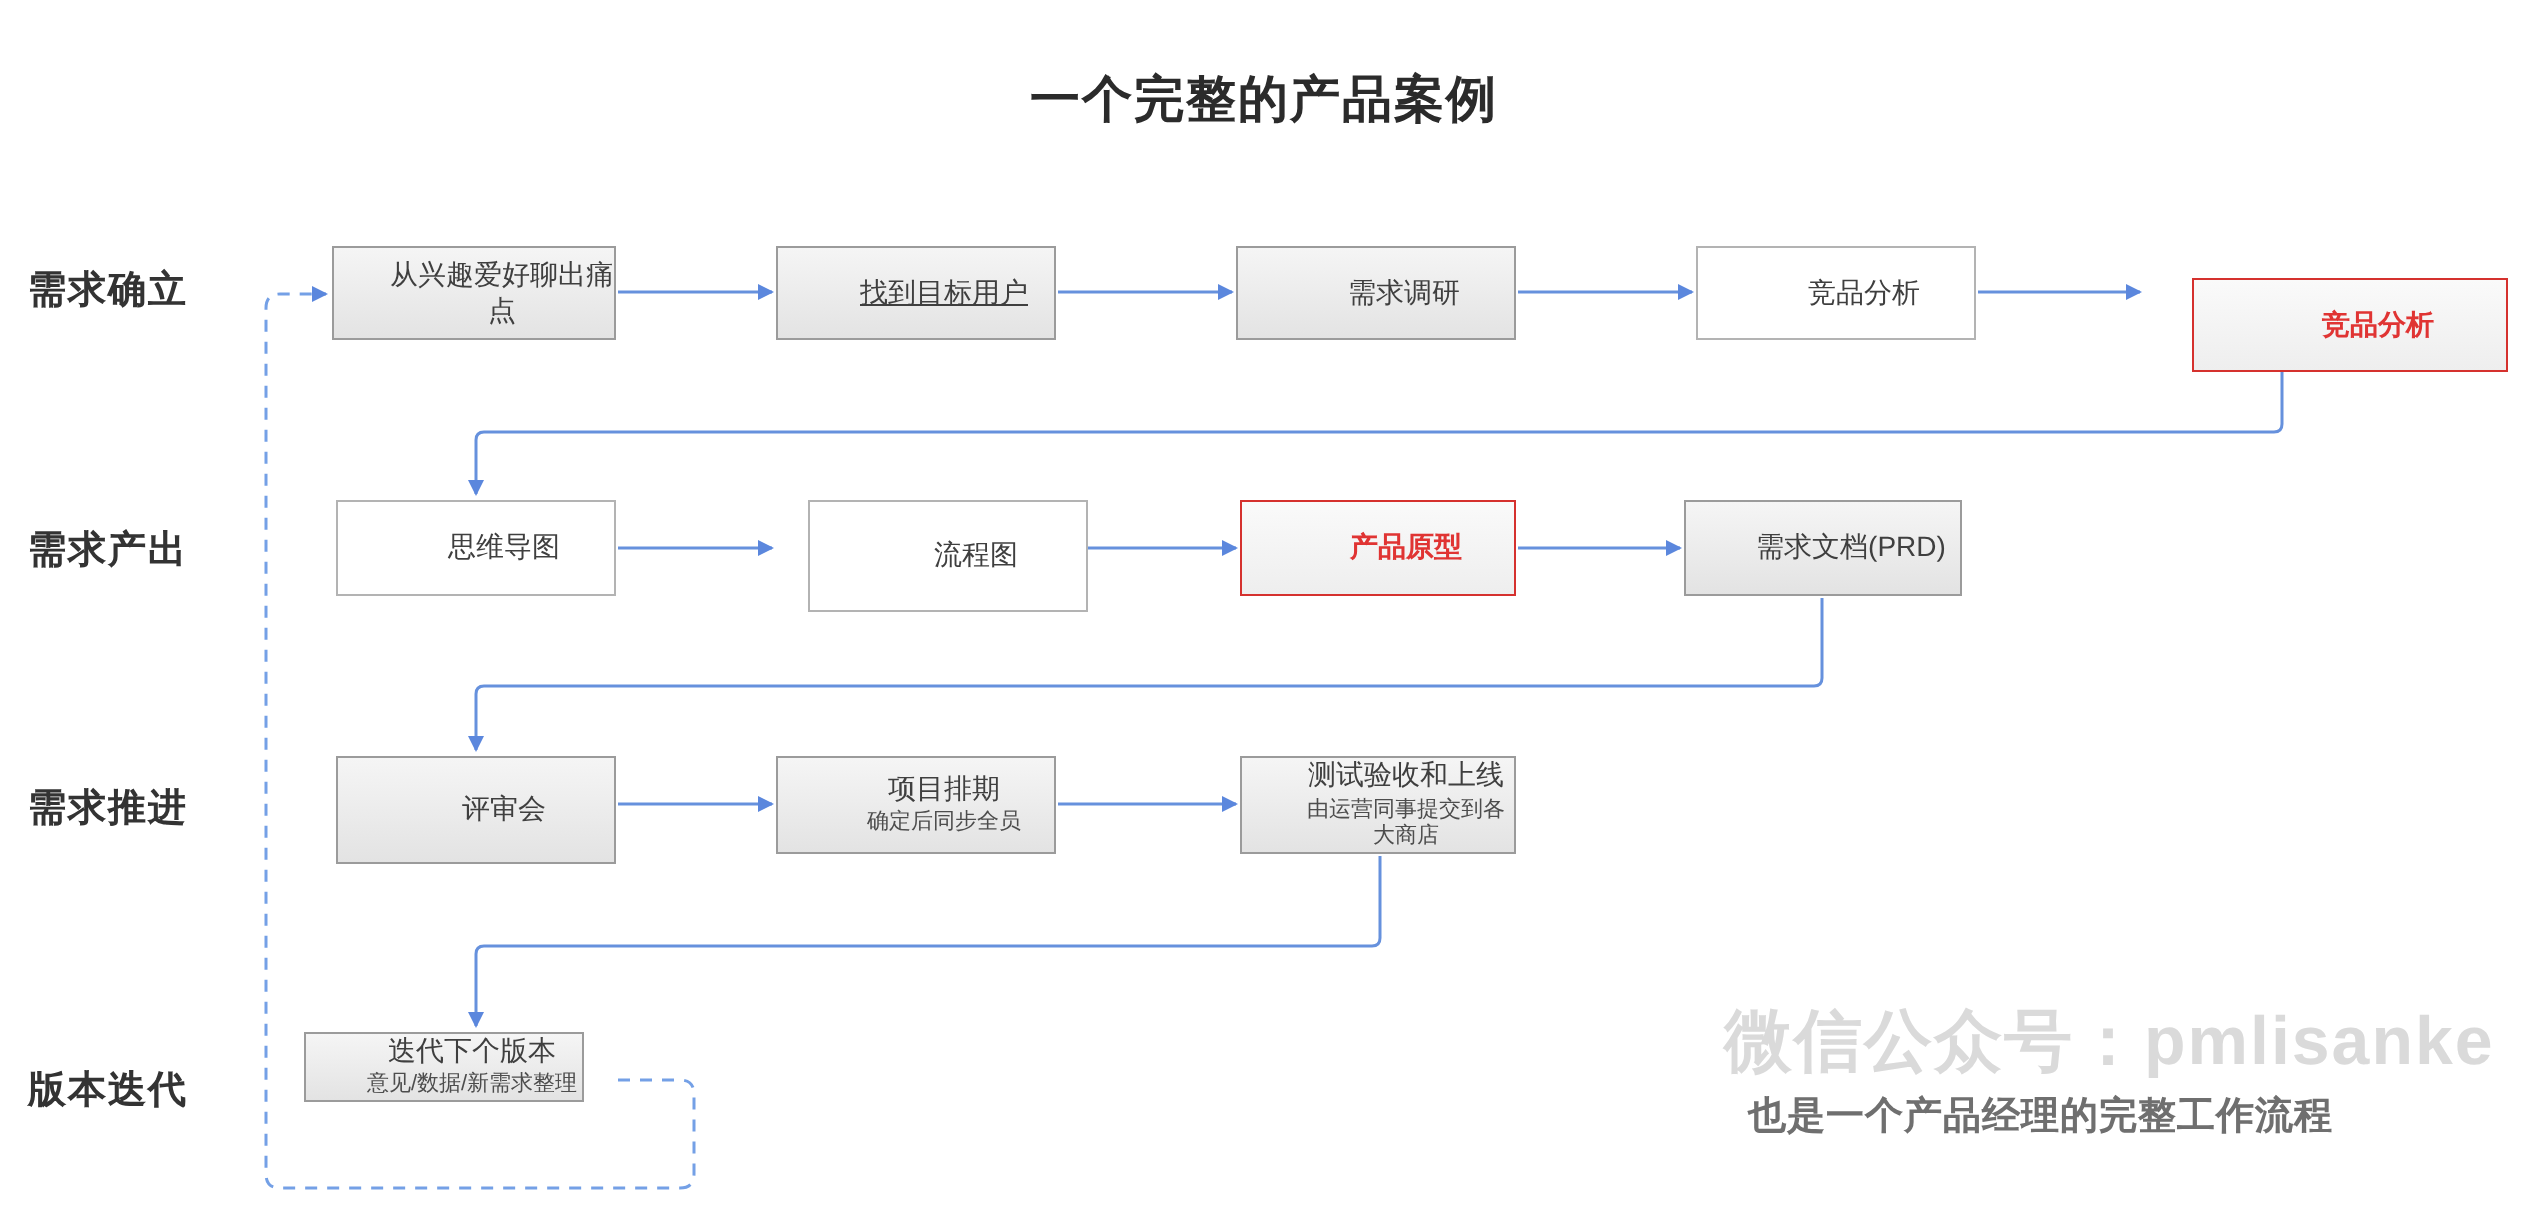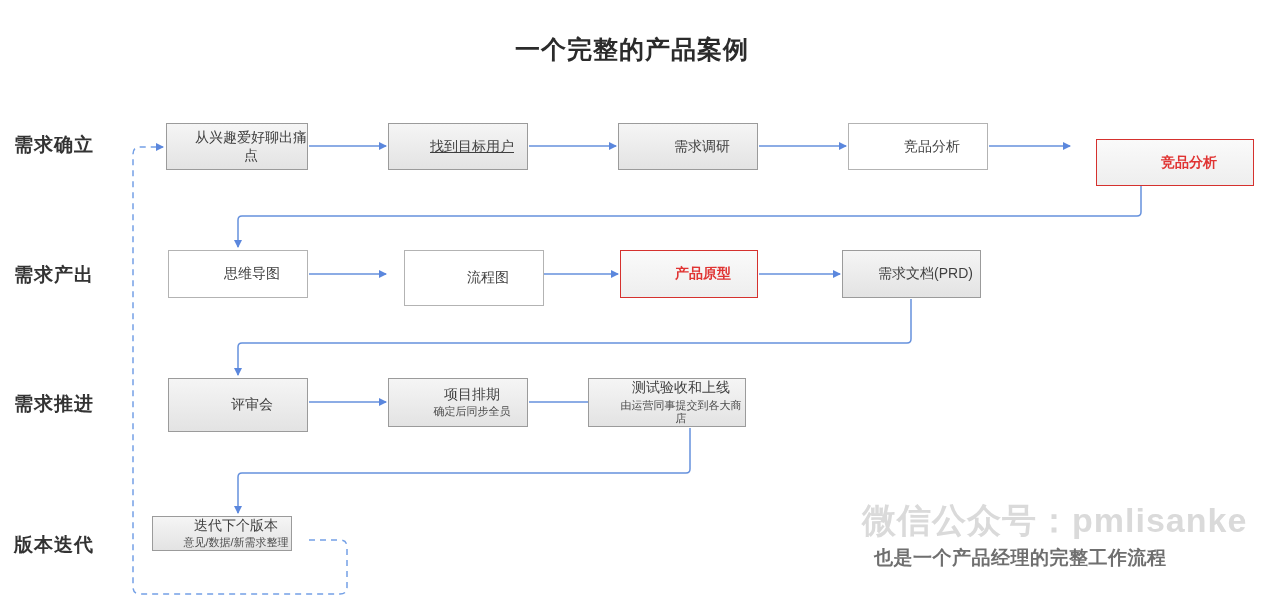--- a/index.html
+++ b/index.html
@@ -38,21 +38,21 @@
   #n-r1b4{left:848px;top:123px;width:140px;height:47px;}
   #n-r1b5{left:1072px;top:139px;width:158px;height:47px;margin-left:24px;}
   
   #n-r2b1{left:168px;top:250px;width:140px;height:48px;}
   #n-r2b2{left:404px;top:250px;width:140px;height:56px;}
   #n-r2b3{left:620px;top:250px;width:138px;height:48px;}
   #n-r2b4{left:842px;top:250px;width:139px;height:48px;}
   
   #n-r3b1{left:168px;top:378px;width:140px;height:54px;}
   #n-r3b2{left:388px;top:378px;width:140px;height:49px;}
-  #n-r3b3{left:588px;top:378px;width:158px;height:49px;}
+  #n-r3b3{left:620px;top:378px;width:138px;height:49px;}
   
   #n-r4b1{left:152px;top:516px;width:140px;height:35px;}
   svg.wires{position:absolute;left:0;top:0;z-index:1;}
   .wm1{
     position:absolute;left:862px;top:498px;font-size:34px;color:#dadada;
     font-weight:600;letter-spacing:1px;
   }
   .wm2{
     position:absolute;left:874px;top:545px;font-size:19px;color:#6f6f6f;
     font-weight:700;letter-spacing:0.5px;

